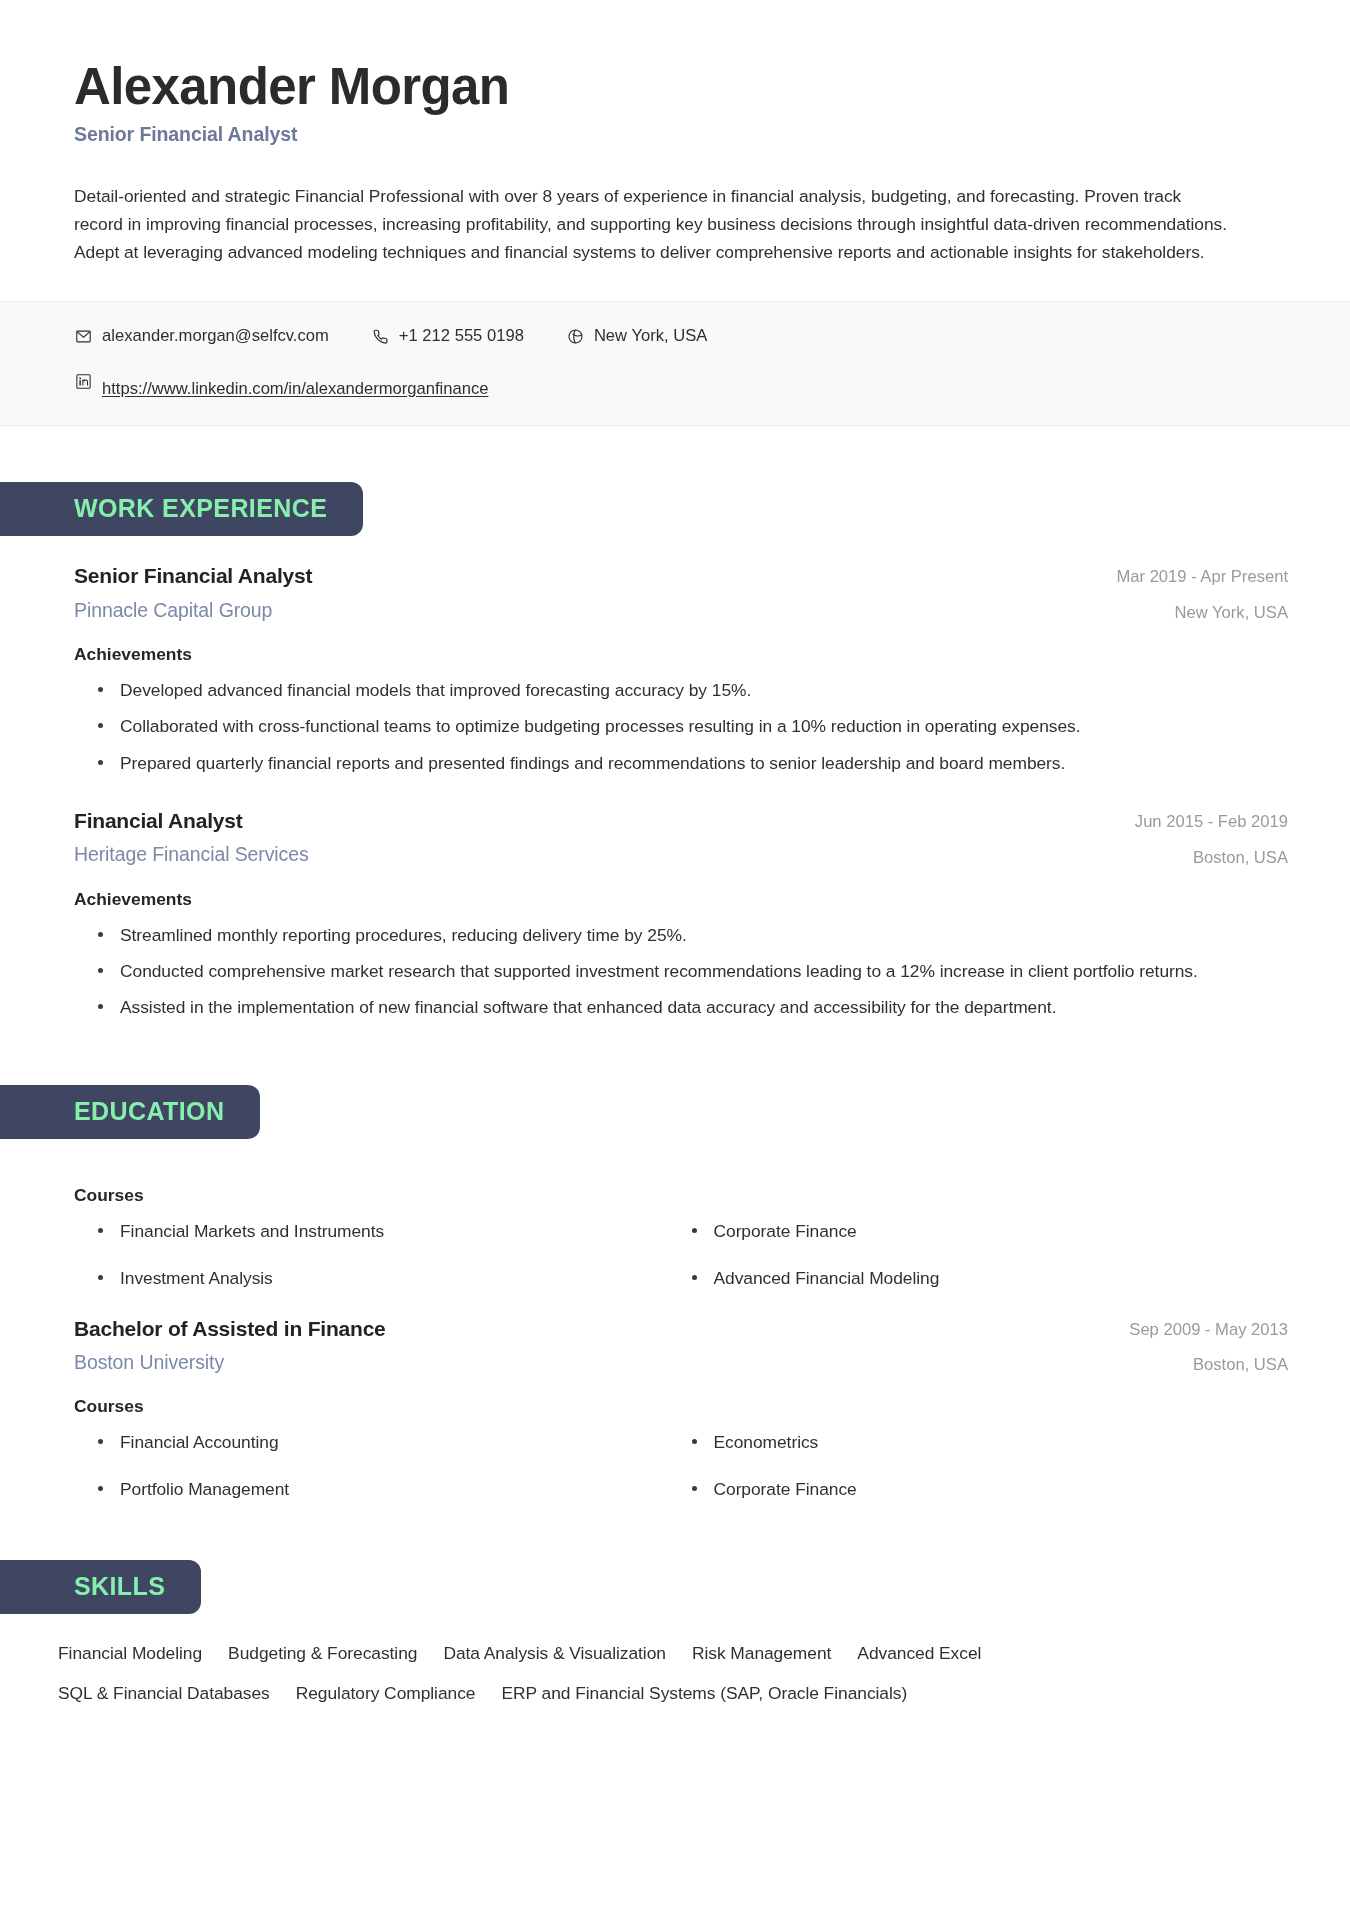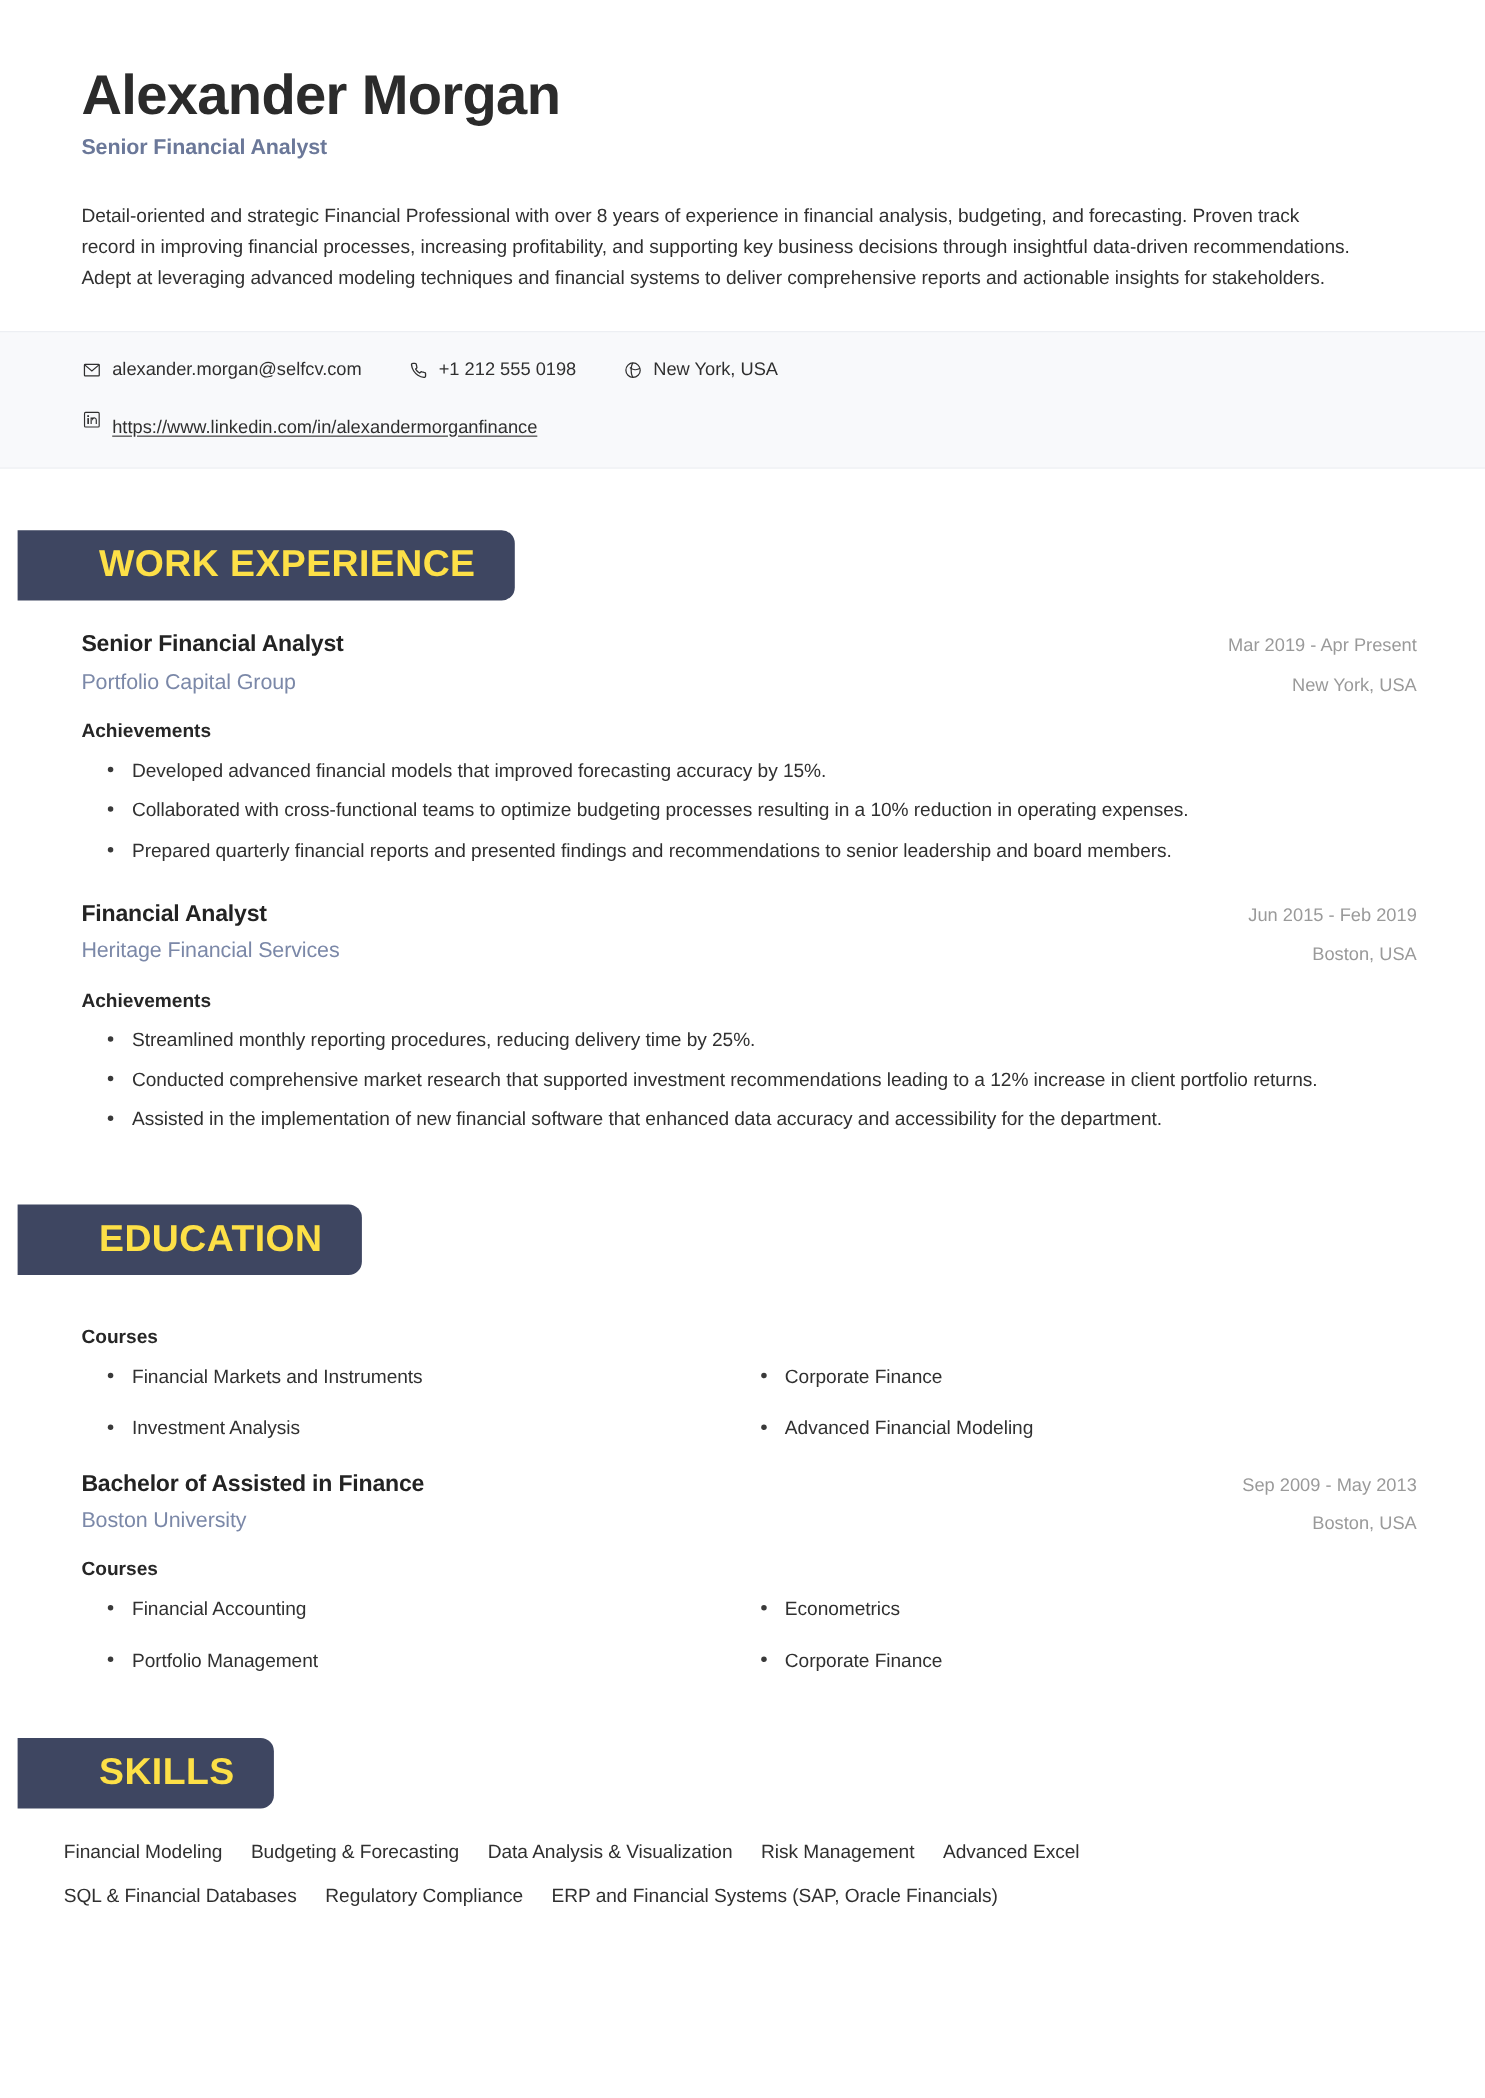--- a/index.html
+++ b/index.html
@@ -95,27 +95,27 @@
     color: #2f2f2f;
     margin-top: 16px;
   }
 
   
   .section { margin-top: 0; }
 
   .section-head {
     display: inline-block;
     background: #3e4661;
-    color: #fde047;
-    font-size: 34px;
+    color: #86efac;
+    font-size: 25px;
     font-weight: 700;
     letter-spacing: 0.4px;
     padding: 12px 36px 13px 74px;
     border-radius: 0 12px 12px 0;
-    margin-left: 16px;
+    margin-left: 0;
   }
 
   .section-body { padding: 0 62px 0 74px; }
 
   
   .entry { padding-top: 22px; }
   .entry.first { padding-top: 26px; }
 
   .entry-top {
     display: flex;
@@ -304,21 +304,21 @@
   <div class="gap-xl"></div>
 
   <div class="section">
     <div class="section-head">WORK EXPERIENCE</div>
     <div class="section-body">
 
       <div class="entry first">
         <div class="entry-top">
           <div class="entry-left">
             <div class="entry-role">Senior Financial Analyst</div>
-            <div class="entry-org">Portfolio Capital Group</div>
+            <div class="entry-org">Pinnacle Capital Group</div>
           </div>
           <div class="entry-right">
             <div class="entry-date">Mar 2019 - Apr Present</div>
             <div class="entry-place">New York, USA</div>
           </div>
         </div>
         <div class="sub-label">Achievements</div>
         <ul class="bullets">
           <li>Developed advanced financial models that improved forecasting accuracy by 15%.</li>
           <li>Collaborated with cross-functional teams to optimize budgeting processes resulting in a 10% reduction in operating expenses.</li>

